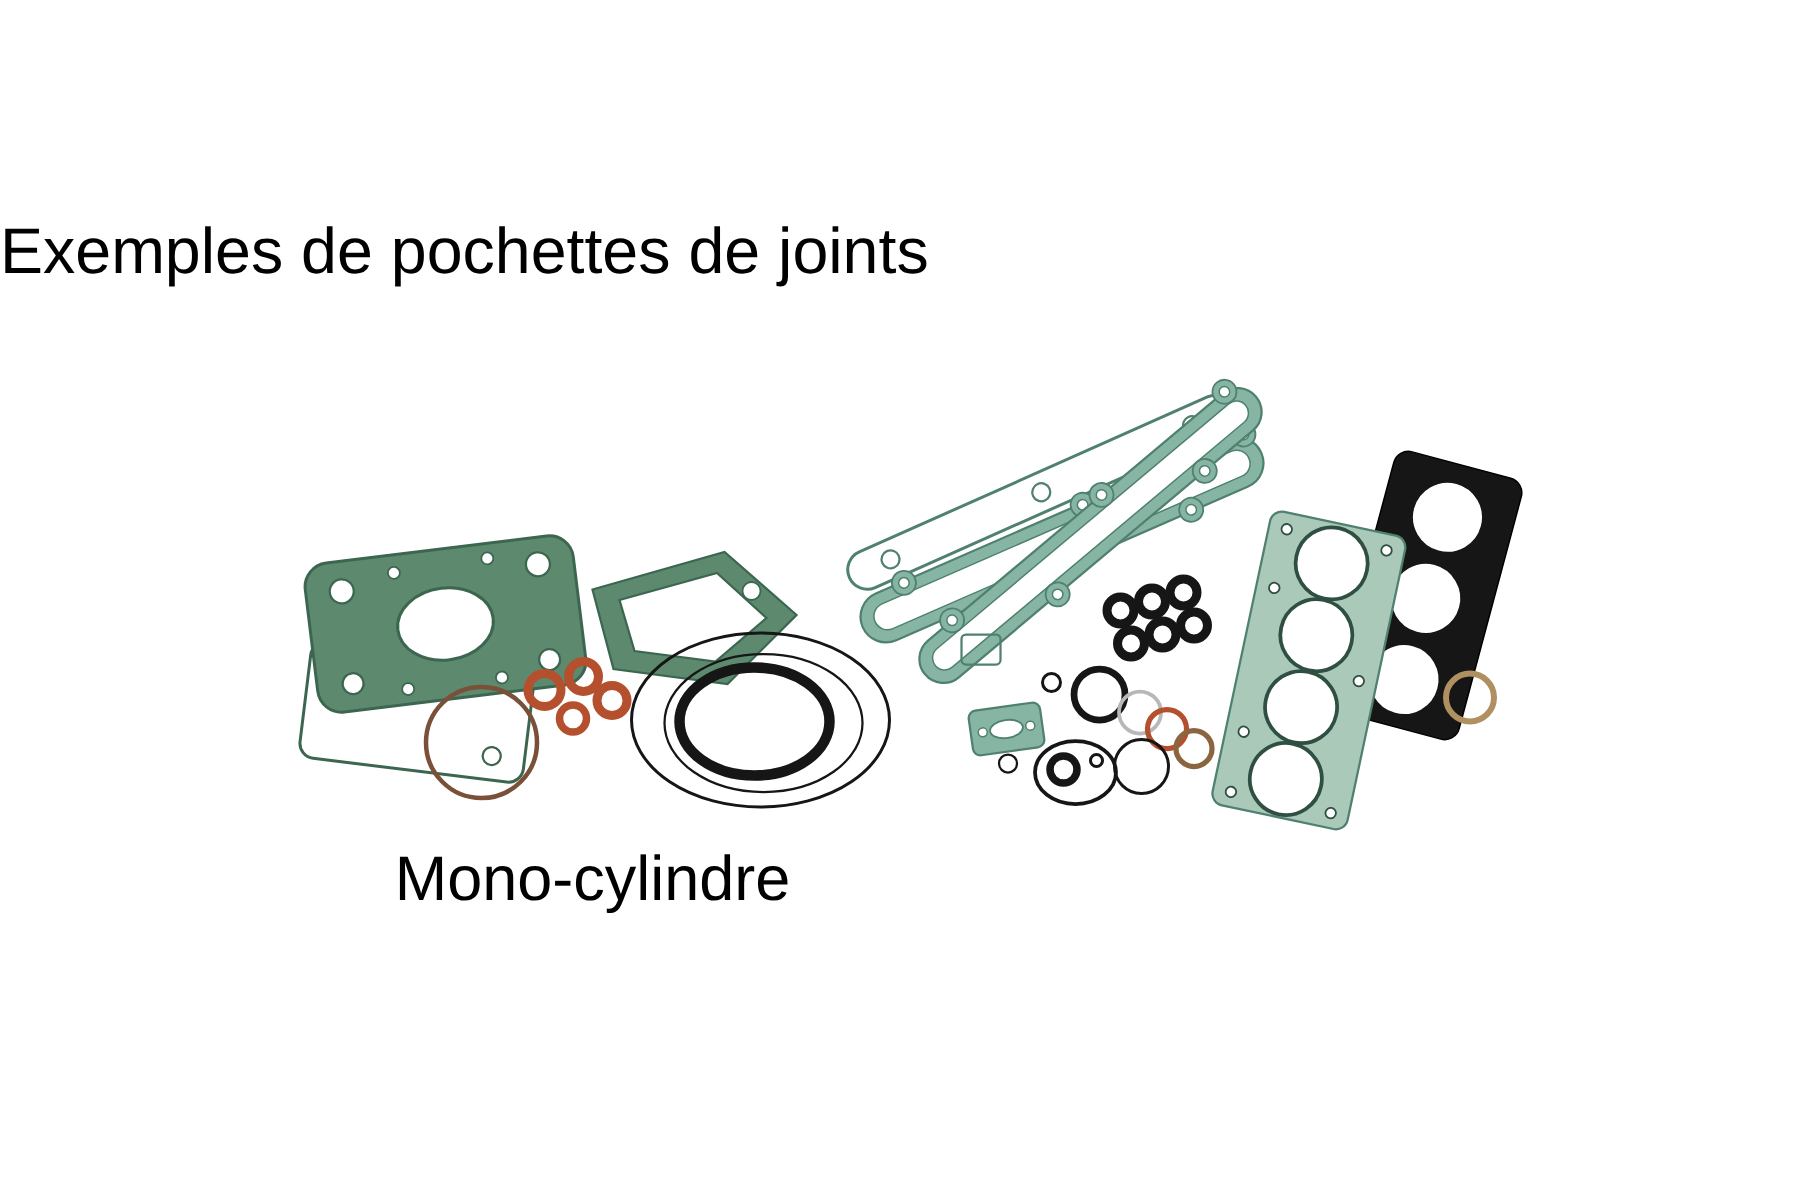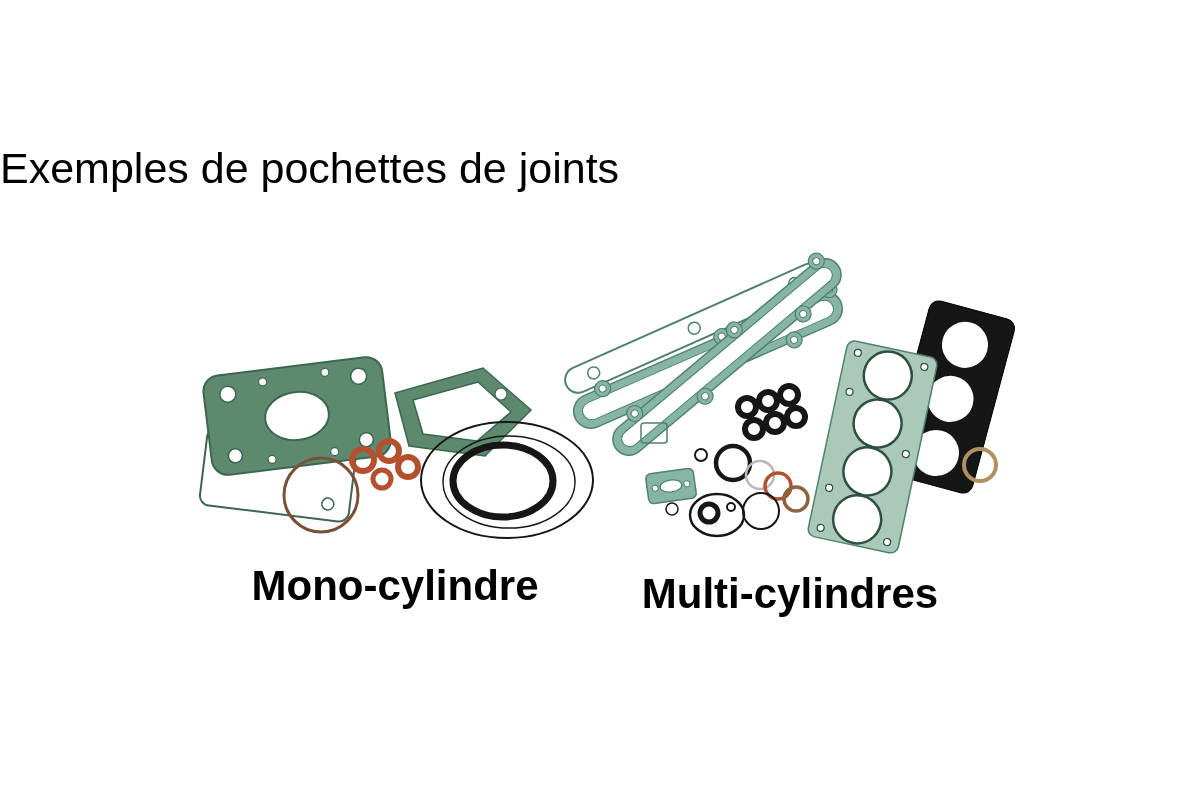--- a/index.html
+++ b/index.html
@@ -26,21 +26,21 @@
   }
   .canvas{position:relative;width:1200px;height:800px;background:var(--page-bg);}
   .title{
     position:absolute;left:0;top:144px;width:100%;
     margin:0;text-align:left;
     font-size:43px;font-weight:400;line-height:1.16;
     color:var(--text-color);
   }
   .caption{
     position:absolute;text-align:center;
-    font-size:42px;font-weight:700;color:var(--text-color);
+    font-size:42px;font-weight:400;color:var(--text-color);
     white-space:nowrap;
   }
   .caption.mono{left:185px;top:562px;width:420px;}
   .caption.multi{left:555px;top:570px;width:470px;}
   .illus{position:absolute;}
   .illus.mono{left:185px;top:338px;}
   .illus.multi{left:555px;top:245px;}
 
   
   .c-green{fill:var(--gasket-green);stroke:var(--green-outline);}
@@ -199,15 +199,14 @@
       <ellipse cx="162" cy="270" rx="27" ry="21" class="c-black-hole" stroke-width="2.5"></ellipse>
       <circle cx="154" cy="268" r="9" class="c-black-line" stroke-width="5"></circle>
       <circle cx="176" cy="262" r="4" class="c-black-line" stroke-width="2"></circle>
     </g>
 
     <circle cx="206" cy="266" r="18" class="c-black-line" stroke-width="2"></circle>
     <circle cx="117" cy="264" r="6" class="c-black-line" stroke-width="1.5"></circle>
   </svg>
 
   <div class="caption mono">Mono-cylindre</div>
-  <div class="caption multi">Multi-cylindres</div>
 
 </div>
 
 </body></html>

